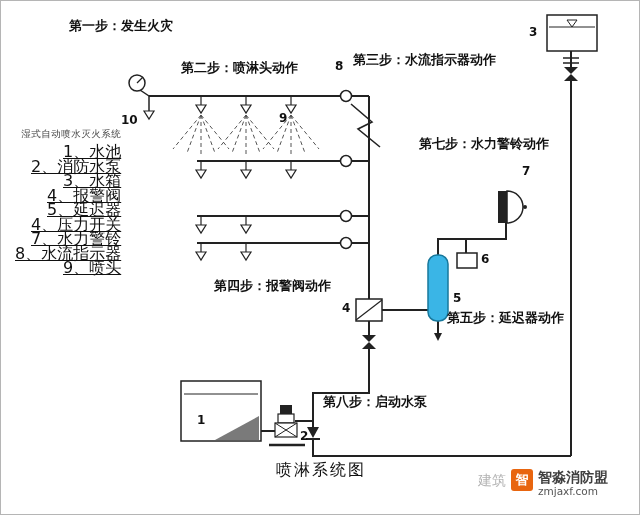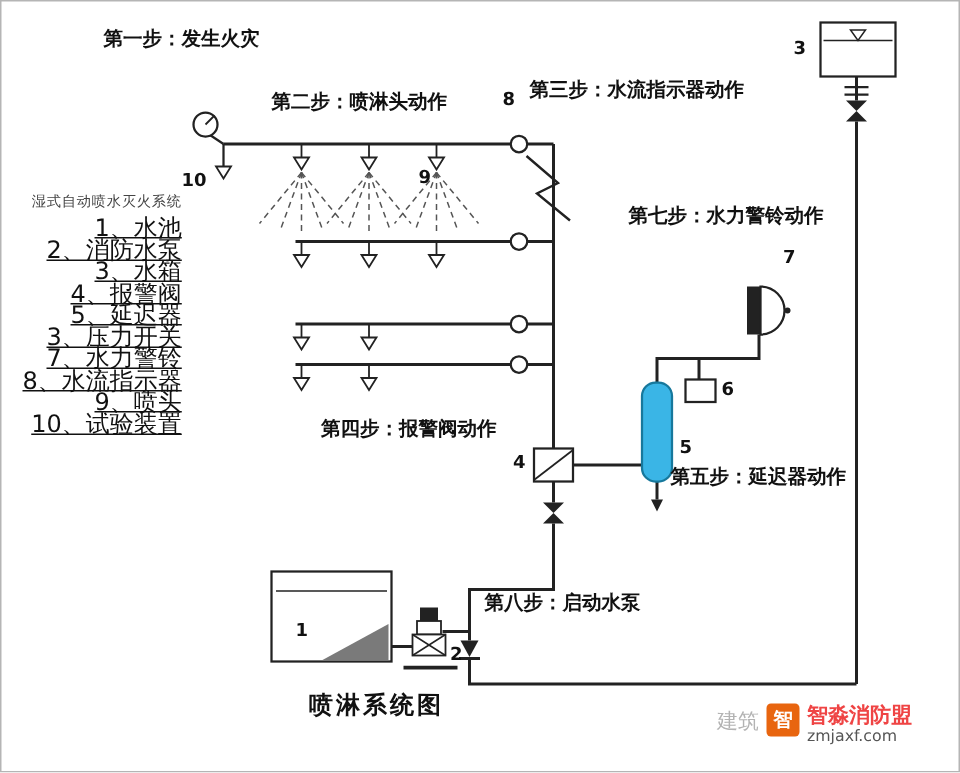--- a/index.html
+++ b/index.html
@@ -10,31 +10,31 @@
     background:#ffffff; border:1px solid #b5b5b5; overflow:hidden;
   }
   svg.diagram { position:absolute; left:0; top:0; }
   .lbl { position:absolute; color:#111; white-space:nowrap; }
   .step { font-size:13px; font-weight:700; }
   .marker { font-size:12px; font-weight:600; }
   .legend { position:absolute; left:14px; top:127px;text-align:right; }
   .legend-heading { font-size:9.5px; color:#444; margin-bottom:4px; letter-spacing:0.5px; }
   .legend-item { font-size:16px; line-height:14.5px; color:#111;text-decoration:underline; }
   .title {
-    position:absolute; left:205px; top:459px; width:160px; text-align:left;
-    font-size:16px; font-weight:700; letter-spacing:2px; color:#111;
+    position:absolute; left:205px; top:459px; width:160px; text-align:right;
+    font-size:16px; font-weight:400; letter-spacing:2px; color:#111;
   }
   .watermark { position:absolute; left:477px; top:468px; display:flex; align-items:flex-start; gap:5px; }
   .wm-prefix { font-size:14px; color:#b3b3b3; padding-top:3px; }
   .wm-logo {
     width:22px; height:22px; background:#e8650f; color:#fff; font-size:13px; font-weight:700;
     display:flex; align-items:center; justify-content:center; border-radius:3px; flex:0 0 auto;
   }
   .wm-text { display:flex; flex-direction:column; }
-  .wm-brand { font-size:14px; font-weight:700; color:#ef4444; line-height:1.15; }
+  .wm-brand { font-size:14px; font-weight:700; color:#404040; line-height:1.15; }
   .wm-site { font-size:10.5px; color:#555; }
 </style>
 </head>
 <body>
 
 <div class="canvas">
 
   <svg class="diagram" width="640" height="515" viewBox="0 0 640 515">
 
     <g stroke="#222" stroke-width="2" fill="none">
@@ -192,25 +192,24 @@
   <div class="lbl marker" style="left:278px;top:110px">9</div>
   <div class="lbl marker" style="left:120px;top:112px">10</div>
 
   <div class="legend">
     <div class="legend-heading">湿式自动喷水灭火系统</div>
     <div class="legend-item">1、水池</div>
     <div class="legend-item">2、消防水泵</div>
     <div class="legend-item">3、水箱</div>
     <div class="legend-item">4、报警阀</div>
     <div class="legend-item">5、延迟器</div>
-    <div class="legend-item">3、压力开关</div>
+    <div class="legend-item">4、压力开关</div>
     <div class="legend-item">7、水力警铃</div>
     <div class="legend-item">8、水流指示器</div>
     <div class="legend-item">9、喷头</div>
-    <div class="legend-item">10、试验装置</div>
   </div>
 
   <div class="title">喷淋系统图</div>
 
   <div class="watermark">
     <span class="wm-prefix">建筑</span>
     <span class="wm-logo">智</span>
     <span class="wm-text">
       <span class="wm-brand">智淼消防盟</span>
       <span class="wm-site">zmjaxf.com</span>

